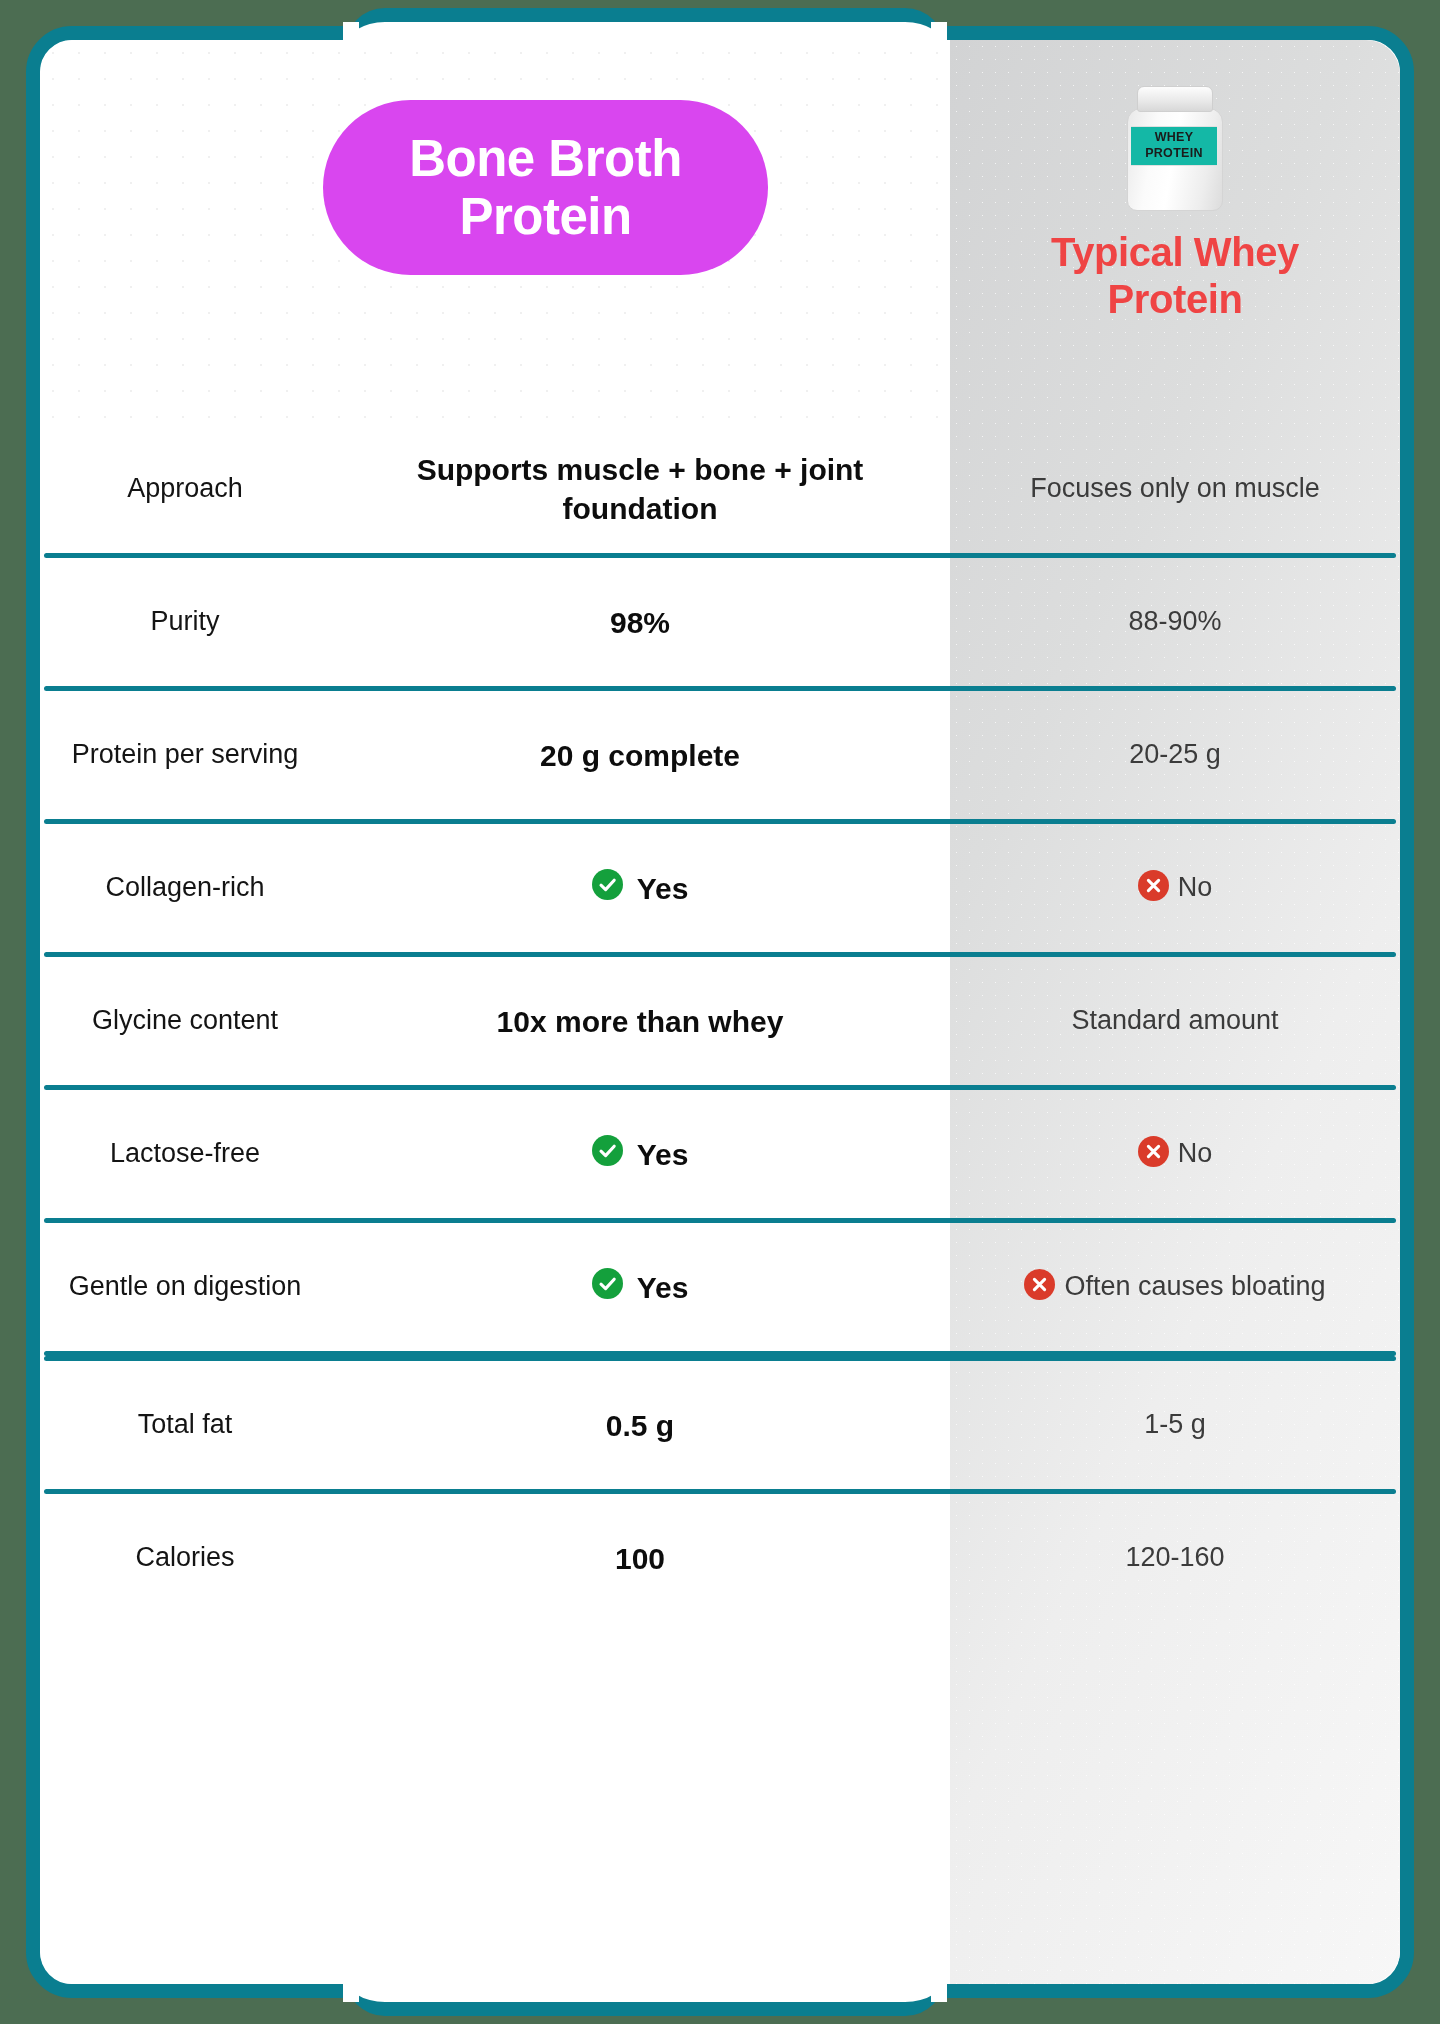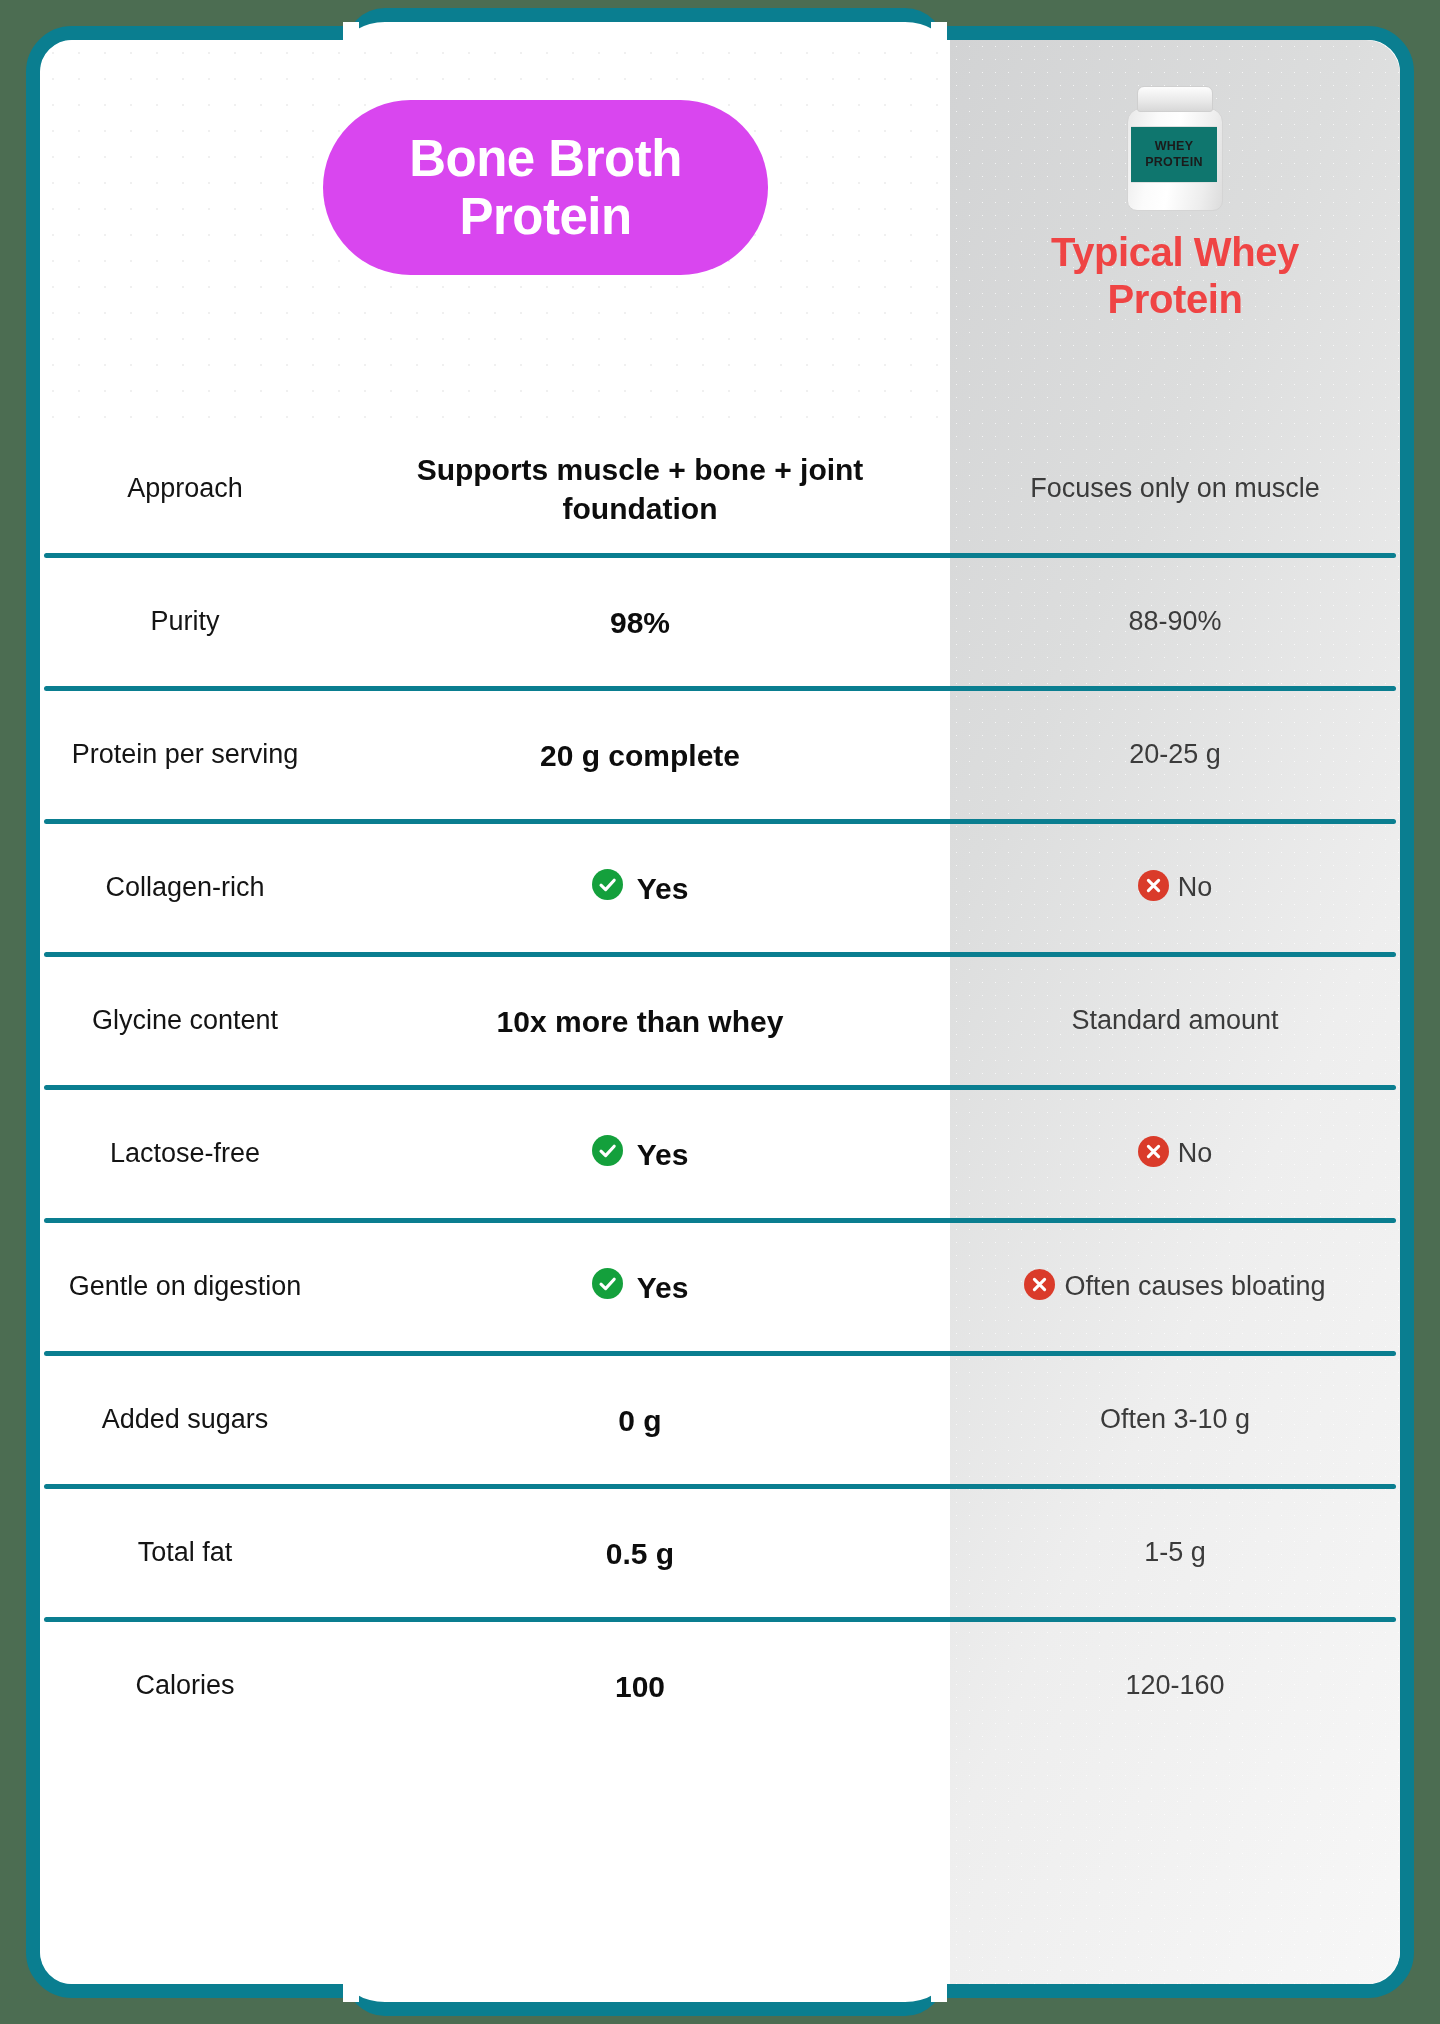--- a/index.html
+++ b/index.html
@@ -158,22 +158,22 @@
     background: linear-gradient(100deg, #e9e9e9 0%, #fbfbfb 28%, #ffffff 48%, #ededed 80%, #dcdcdc 100%);
     border-radius: 14px 14px 10px 10px;
     border: 1px solid #d4d4d4;
     box-sizing: border-box;
   }
   .tub-label {
     position: absolute;
     left: 4px;
     top: 40px;
     width: 86px;
-    height: 57px;
-    background: #0f766e;
+    height: 40px;
+    background: #14b8a6;
     border-top: 1px solid #e0e0e0;
     border-bottom: 1px solid #e0e0e0;
     display: flex;
     flex-direction: column;
     align-items: center;
     justify-content: center;
     box-sizing: border-box;
   }
   .tub-label span {
     font-size: 12.5px;
@@ -373,27 +373,20 @@
               <path d="M9 16.2 L13.6 20.6 L22.2 11.2" fill="none" stroke="#fff" stroke-width="3.1" stroke-linecap="round" stroke-linejoin="round"></path>
             </svg>
           </span>
           <span>Yes</span>
         </div>
         <div class="cell-theirs"><span class="ic ic-no icon-inline"><svg width="31" height="31" viewBox="0 0 31 31">
               <path d="M10.4 10.4 L20.6 20.6 M20.6 10.4 L10.4 20.6" fill="none" stroke="#fff" stroke-width="3.1" stroke-linecap="round"></path>
             </svg></span><span>Often causes bloating</span></div>
       </div>
       <div class="divider"></div>
-      <div class="row">
-        <div class="cell-label">Added sugars</div>
-        <div class="cell-ours">
-          <span>0 g</span>
-        </div>
-        <div class="cell-theirs"><span>Often 3-10 g</span></div>
-      </div>
       <div class="divider"></div>
       <div class="row">
         <div class="cell-label">Total fat</div>
         <div class="cell-ours">
           <span>0.5 g</span>
         </div>
         <div class="cell-theirs"><span>1-5 g</span></div>
       </div>
       <div class="divider"></div>
       <div class="row">

